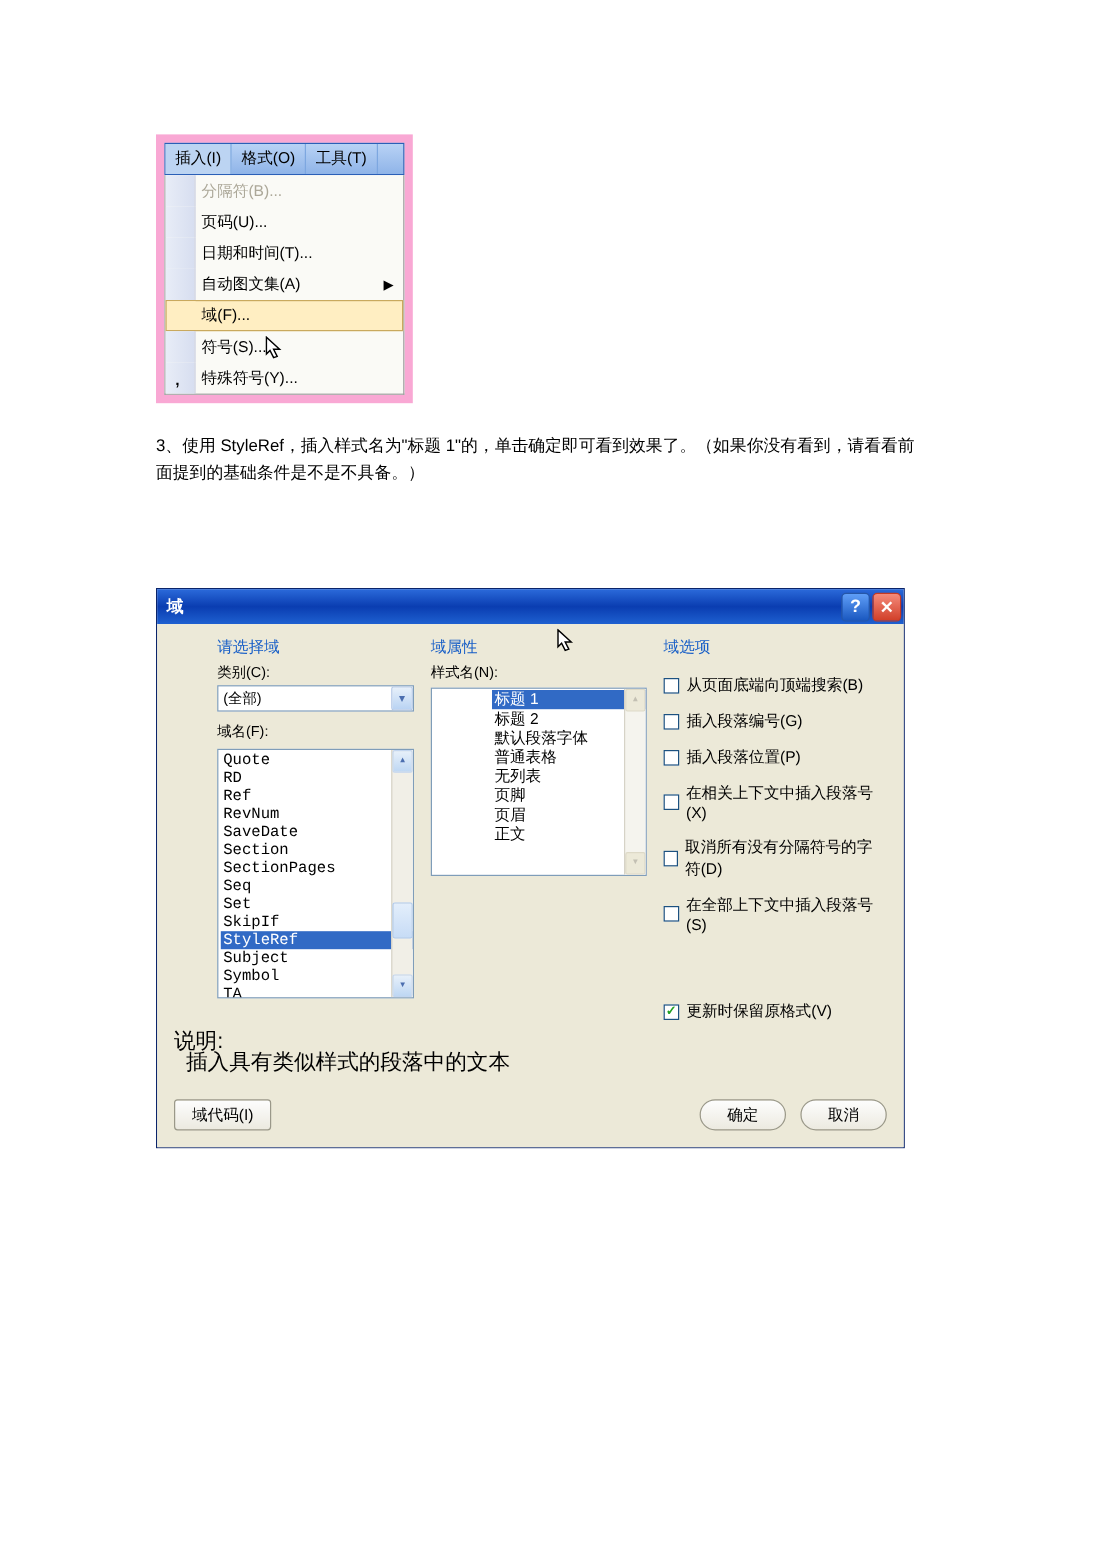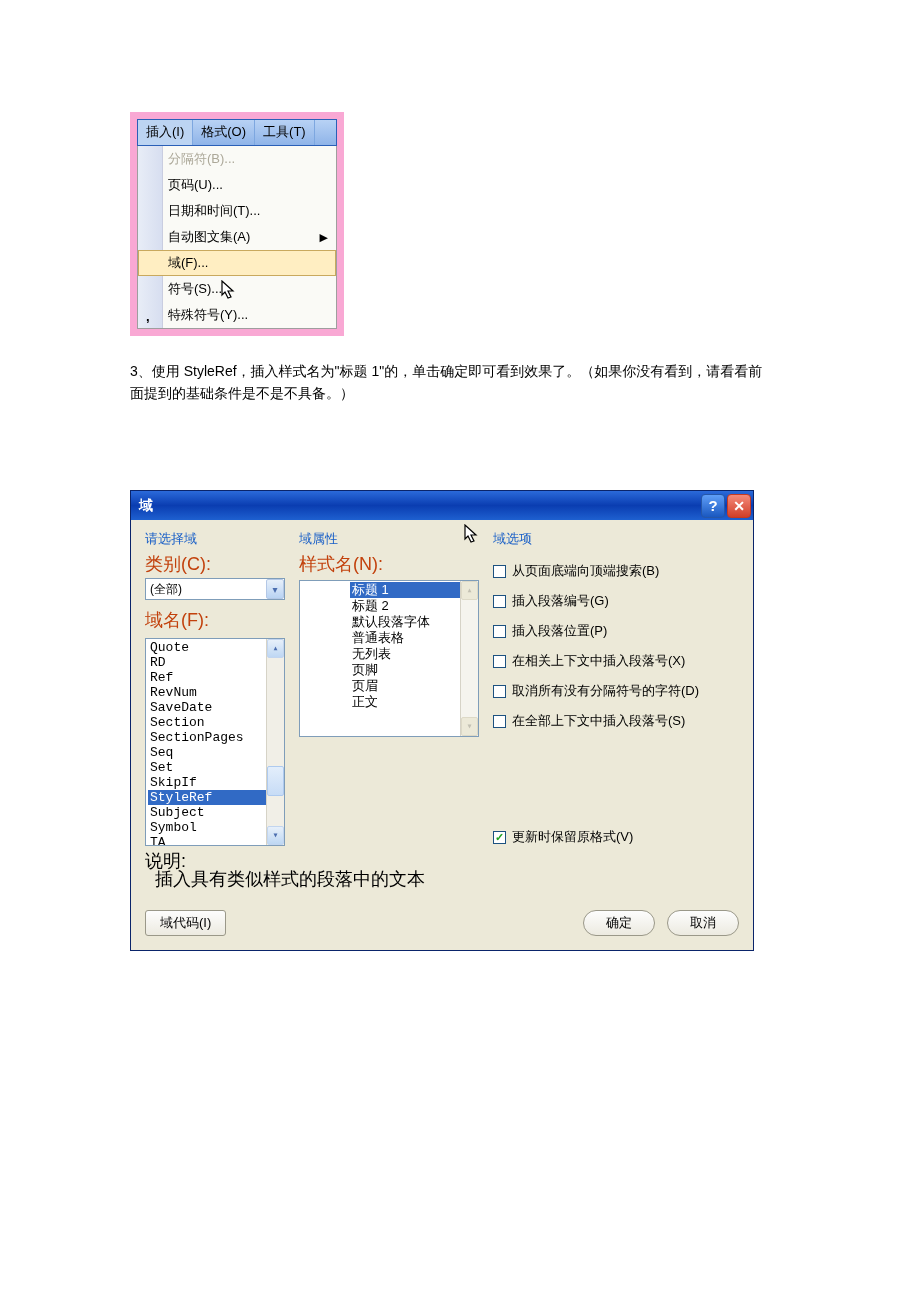--- a/index.html
+++ b/index.html
@@ -132,31 +132,31 @@
   .dlg-body {
     background: #ece9d8;
     padding: 10px 14px 14px 14px;
     position: relative;
   }
   .cols {
     display: flex;
     gap: 14px;
   }
   .col { display: flex; flex-direction: column; }
-  .col1 { width: 140px; }
+  .col1 { width: 164px; margin-left: 36px; }
   .col2 { width: 180px; }
   .col3 { flex: 1; }
   .label-blue {
     color: #175ec7;
     font-size: 13px;
     margin-bottom: 4px;
   }
   .label-black {
-    color: #c2410c;
-    font-size: 18px;
+    color: #000000;
+    font-size: 12px;
     margin-bottom: 2px;
   }
   .dropdown {
     height: 20px;
     background: #fff;
     border: 1px solid #7f9db9;
     display: flex;
     align-items: center;
     justify-content: space-between;
     padding: 0 0 0 4px;

